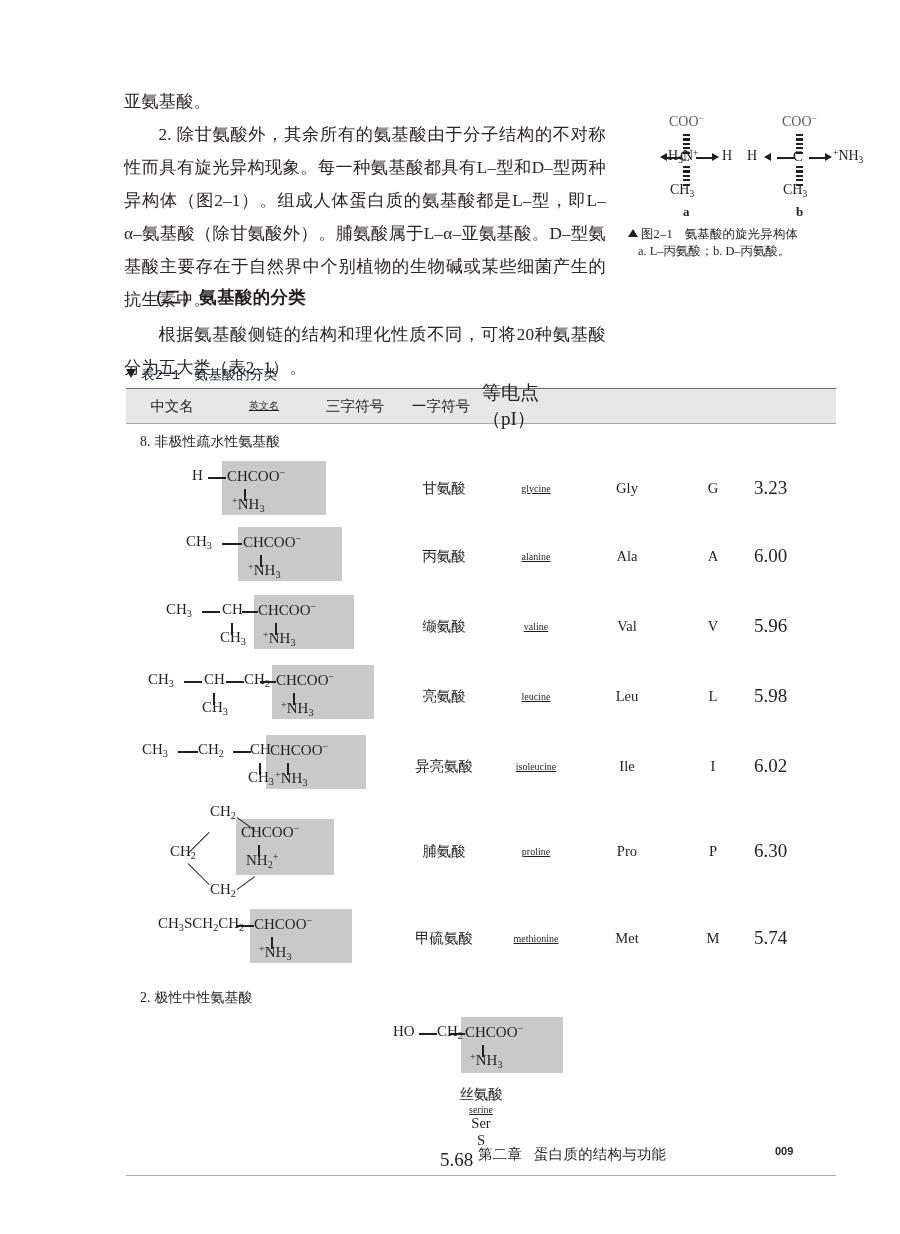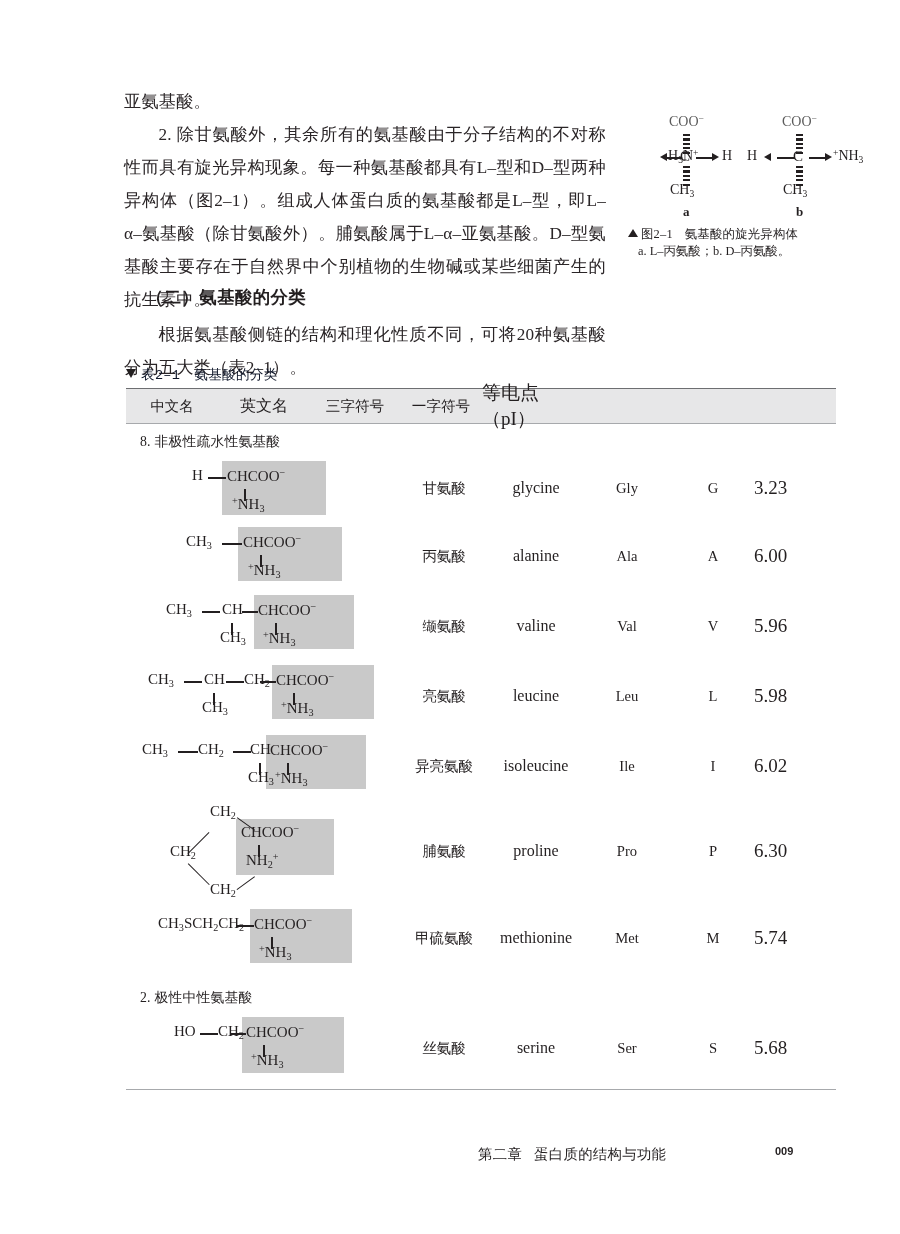--- a/index.html
+++ b/index.html
@@ -121,21 +121,21 @@
     padding: 9px 0 4px 14px;
     letter-spacing: 0.2px;
   }
   .row {
     display: flex;
     align-items: center;
     min-height: 58px;
   }
   .c-struct { width: 272px; position: relative; }
   .c-cn   { width: 92px;  text-align: center; font-size: 14.4px; }
-  .c-en   { width: 92px;  text-align: center; font-size: 16px; }
+  .c-en   { width: 92px;  text-align: center; font-size: 10px; text-decoration: underline; }
   .c-t3   { width: 90px;  text-align: center; font-size: 14.6px; }
   .c-t1   { width: 82px;  text-align: center; font-size: 14.6px; }
   .c-pi   { width: 82px;  text-align: left; font-size: 19px; }
 
   .hdr .c-struct { text-align: center; }
 
   
   .struct {
     position: relative;
     font-size: 15px;
@@ -426,21 +426,21 @@
       </div>
       <div class="c-cn">甲硫氨酸</div>
       <div class="c-en">methionine</div>
       <div class="c-t3">Met</div>
       <div class="c-t1">M</div>
       <div class="c-pi">5.74</div>
     </div>
 
     <div class="grp" style="padding-top:14px;">2. 极性中性氨基酸</div>
 
-    <div class="row" style="min-height:74px;">
+    <div class="row" style="min-height:74px;flex-direction:column;">
       <div class="c-struct">
         <div class="struct" style="height:74px;">
           <div class="hl" style="left:116px;top:6px;width:102px;height:56px;"></div>
           <span class="atom" style="left:48px;top:12px;">HO</span>
           <div class="bondh" style="left:74px;top:22px;width:18px;"></div>
           <span class="atom" style="left:92px;top:12px;">CH<span class="sub">2</span></span>
           <div class="bondh" style="left:104px;top:22px;width:16px;"></div>
           <span class="atom" style="left:120px;top:12px;">CHCOO<span class="sup">−</span></span>
           <div class="bondv" style="left:137px;top:34px;height:12px;"></div>
           <span class="atom" style="left:125px;top:40px;"><span class="sup">+</span>NH<span class="sub">3</span></span>

